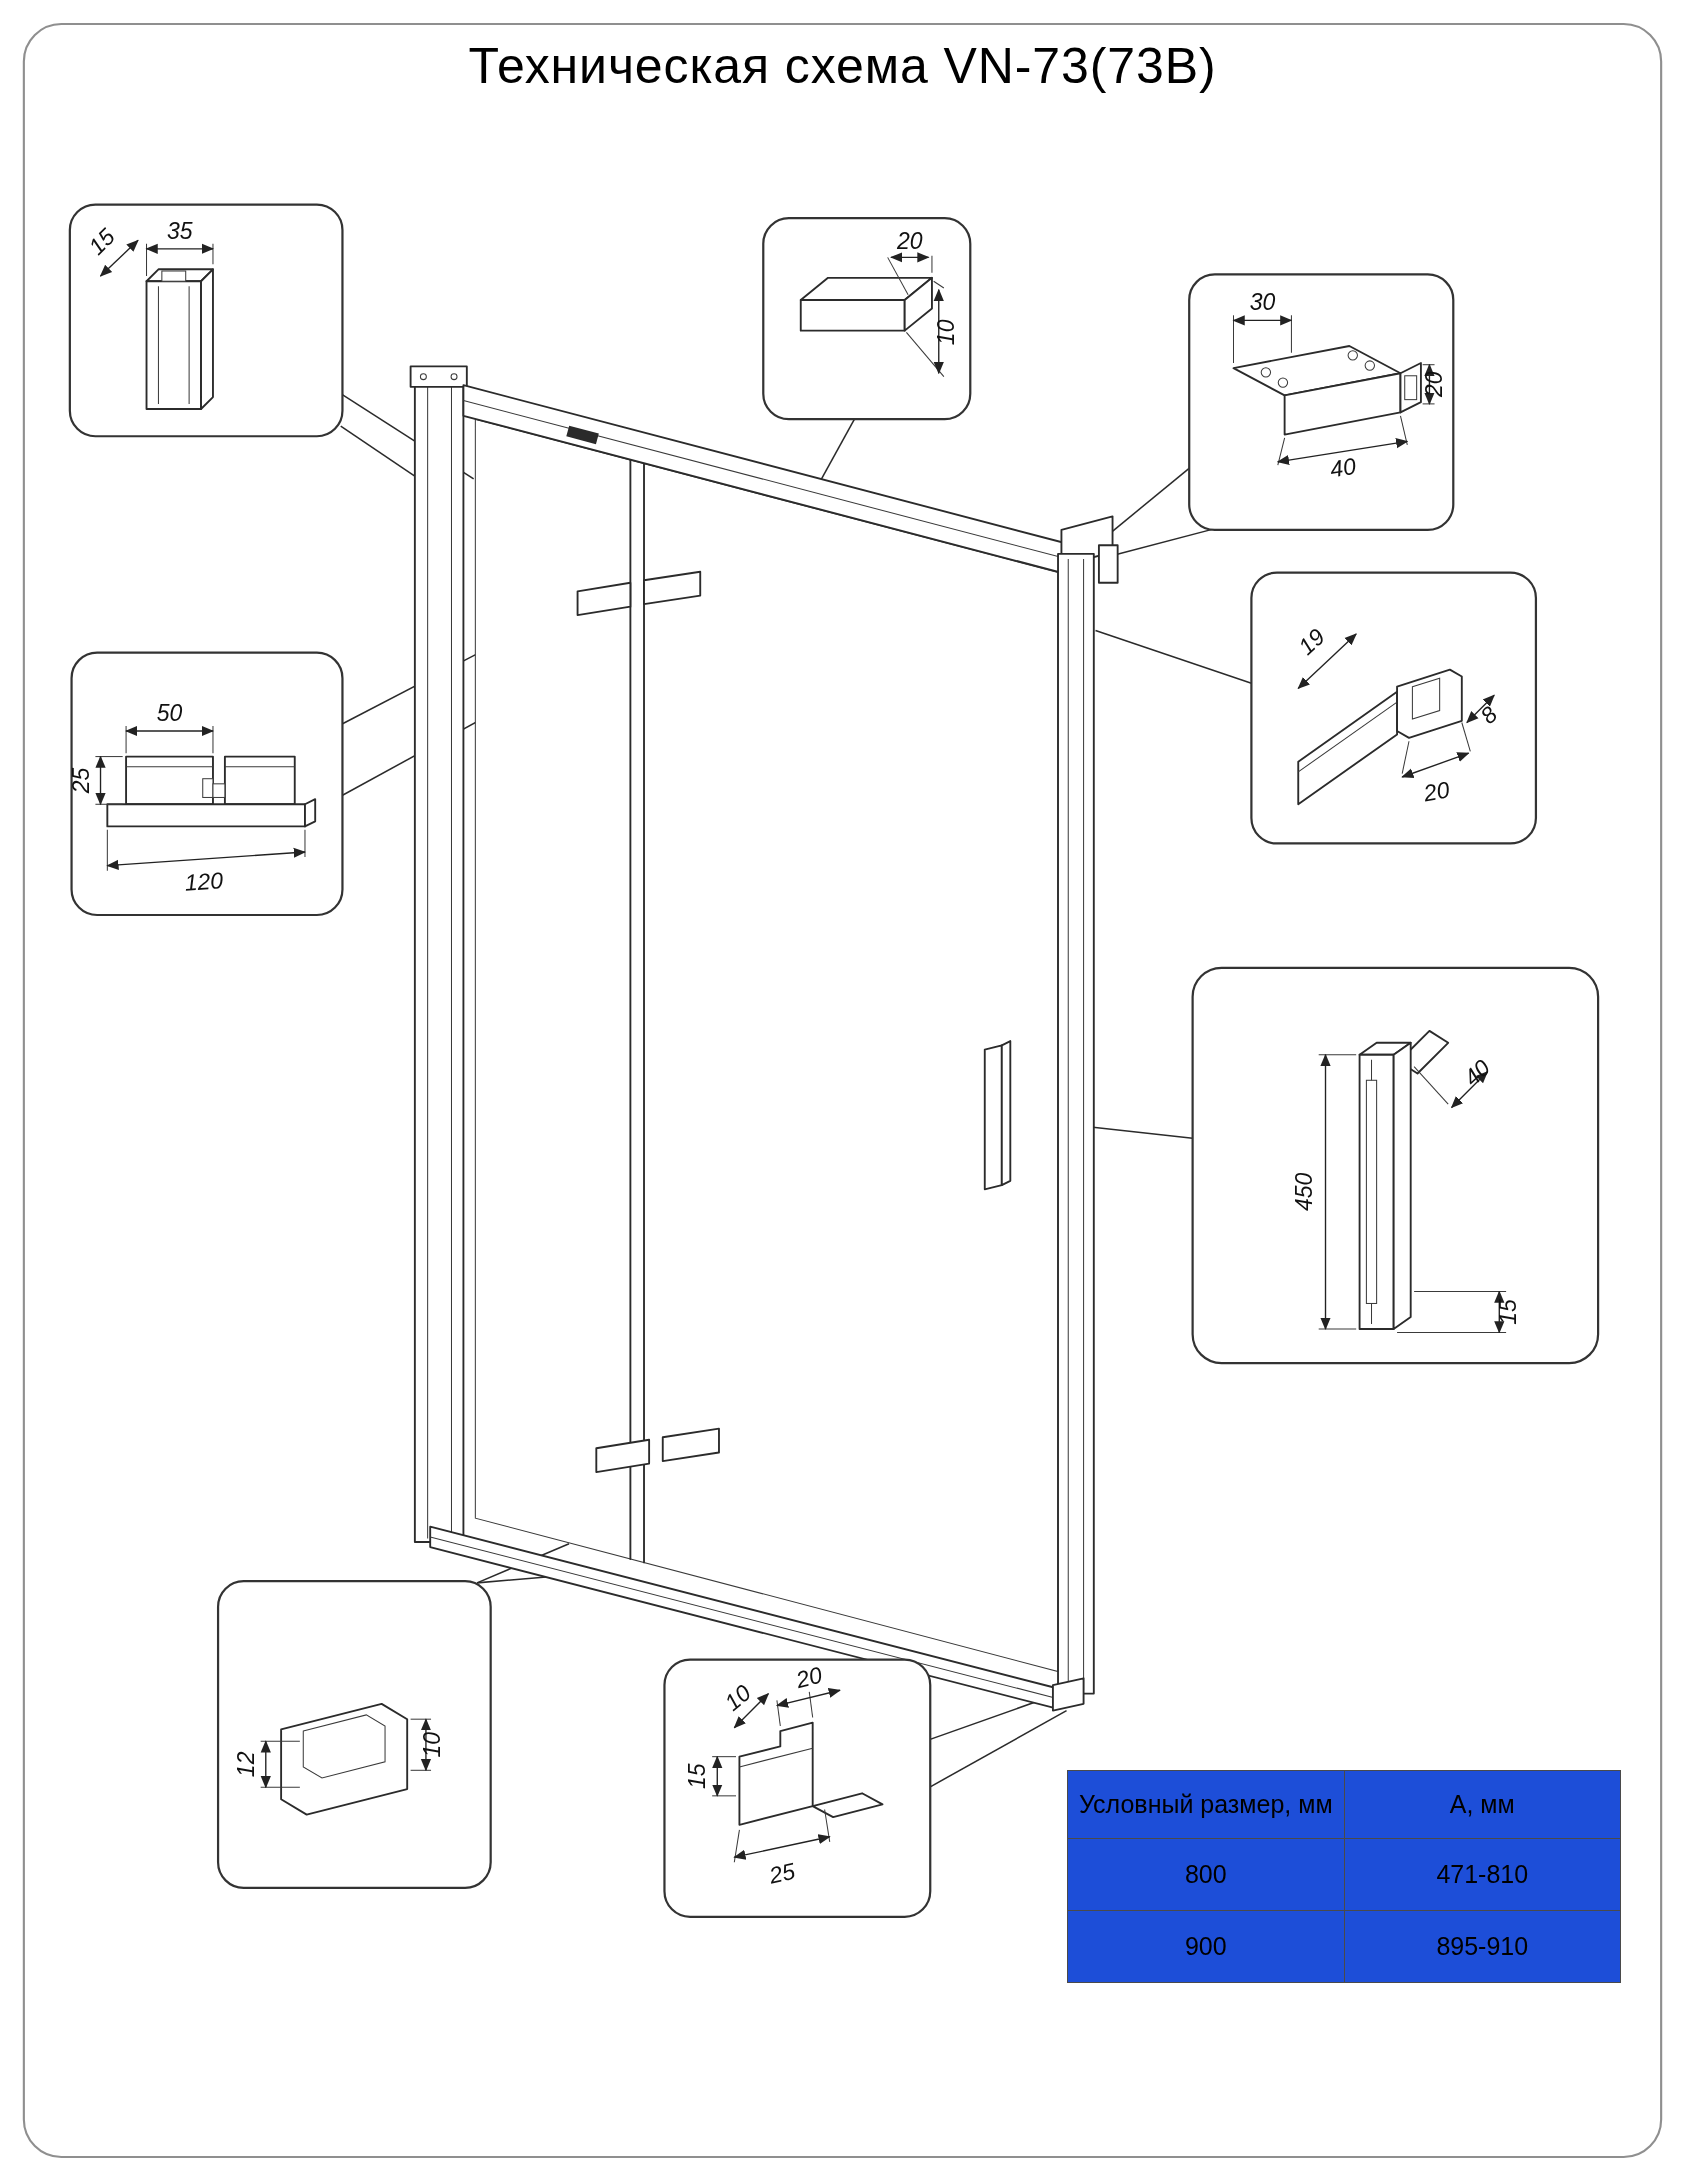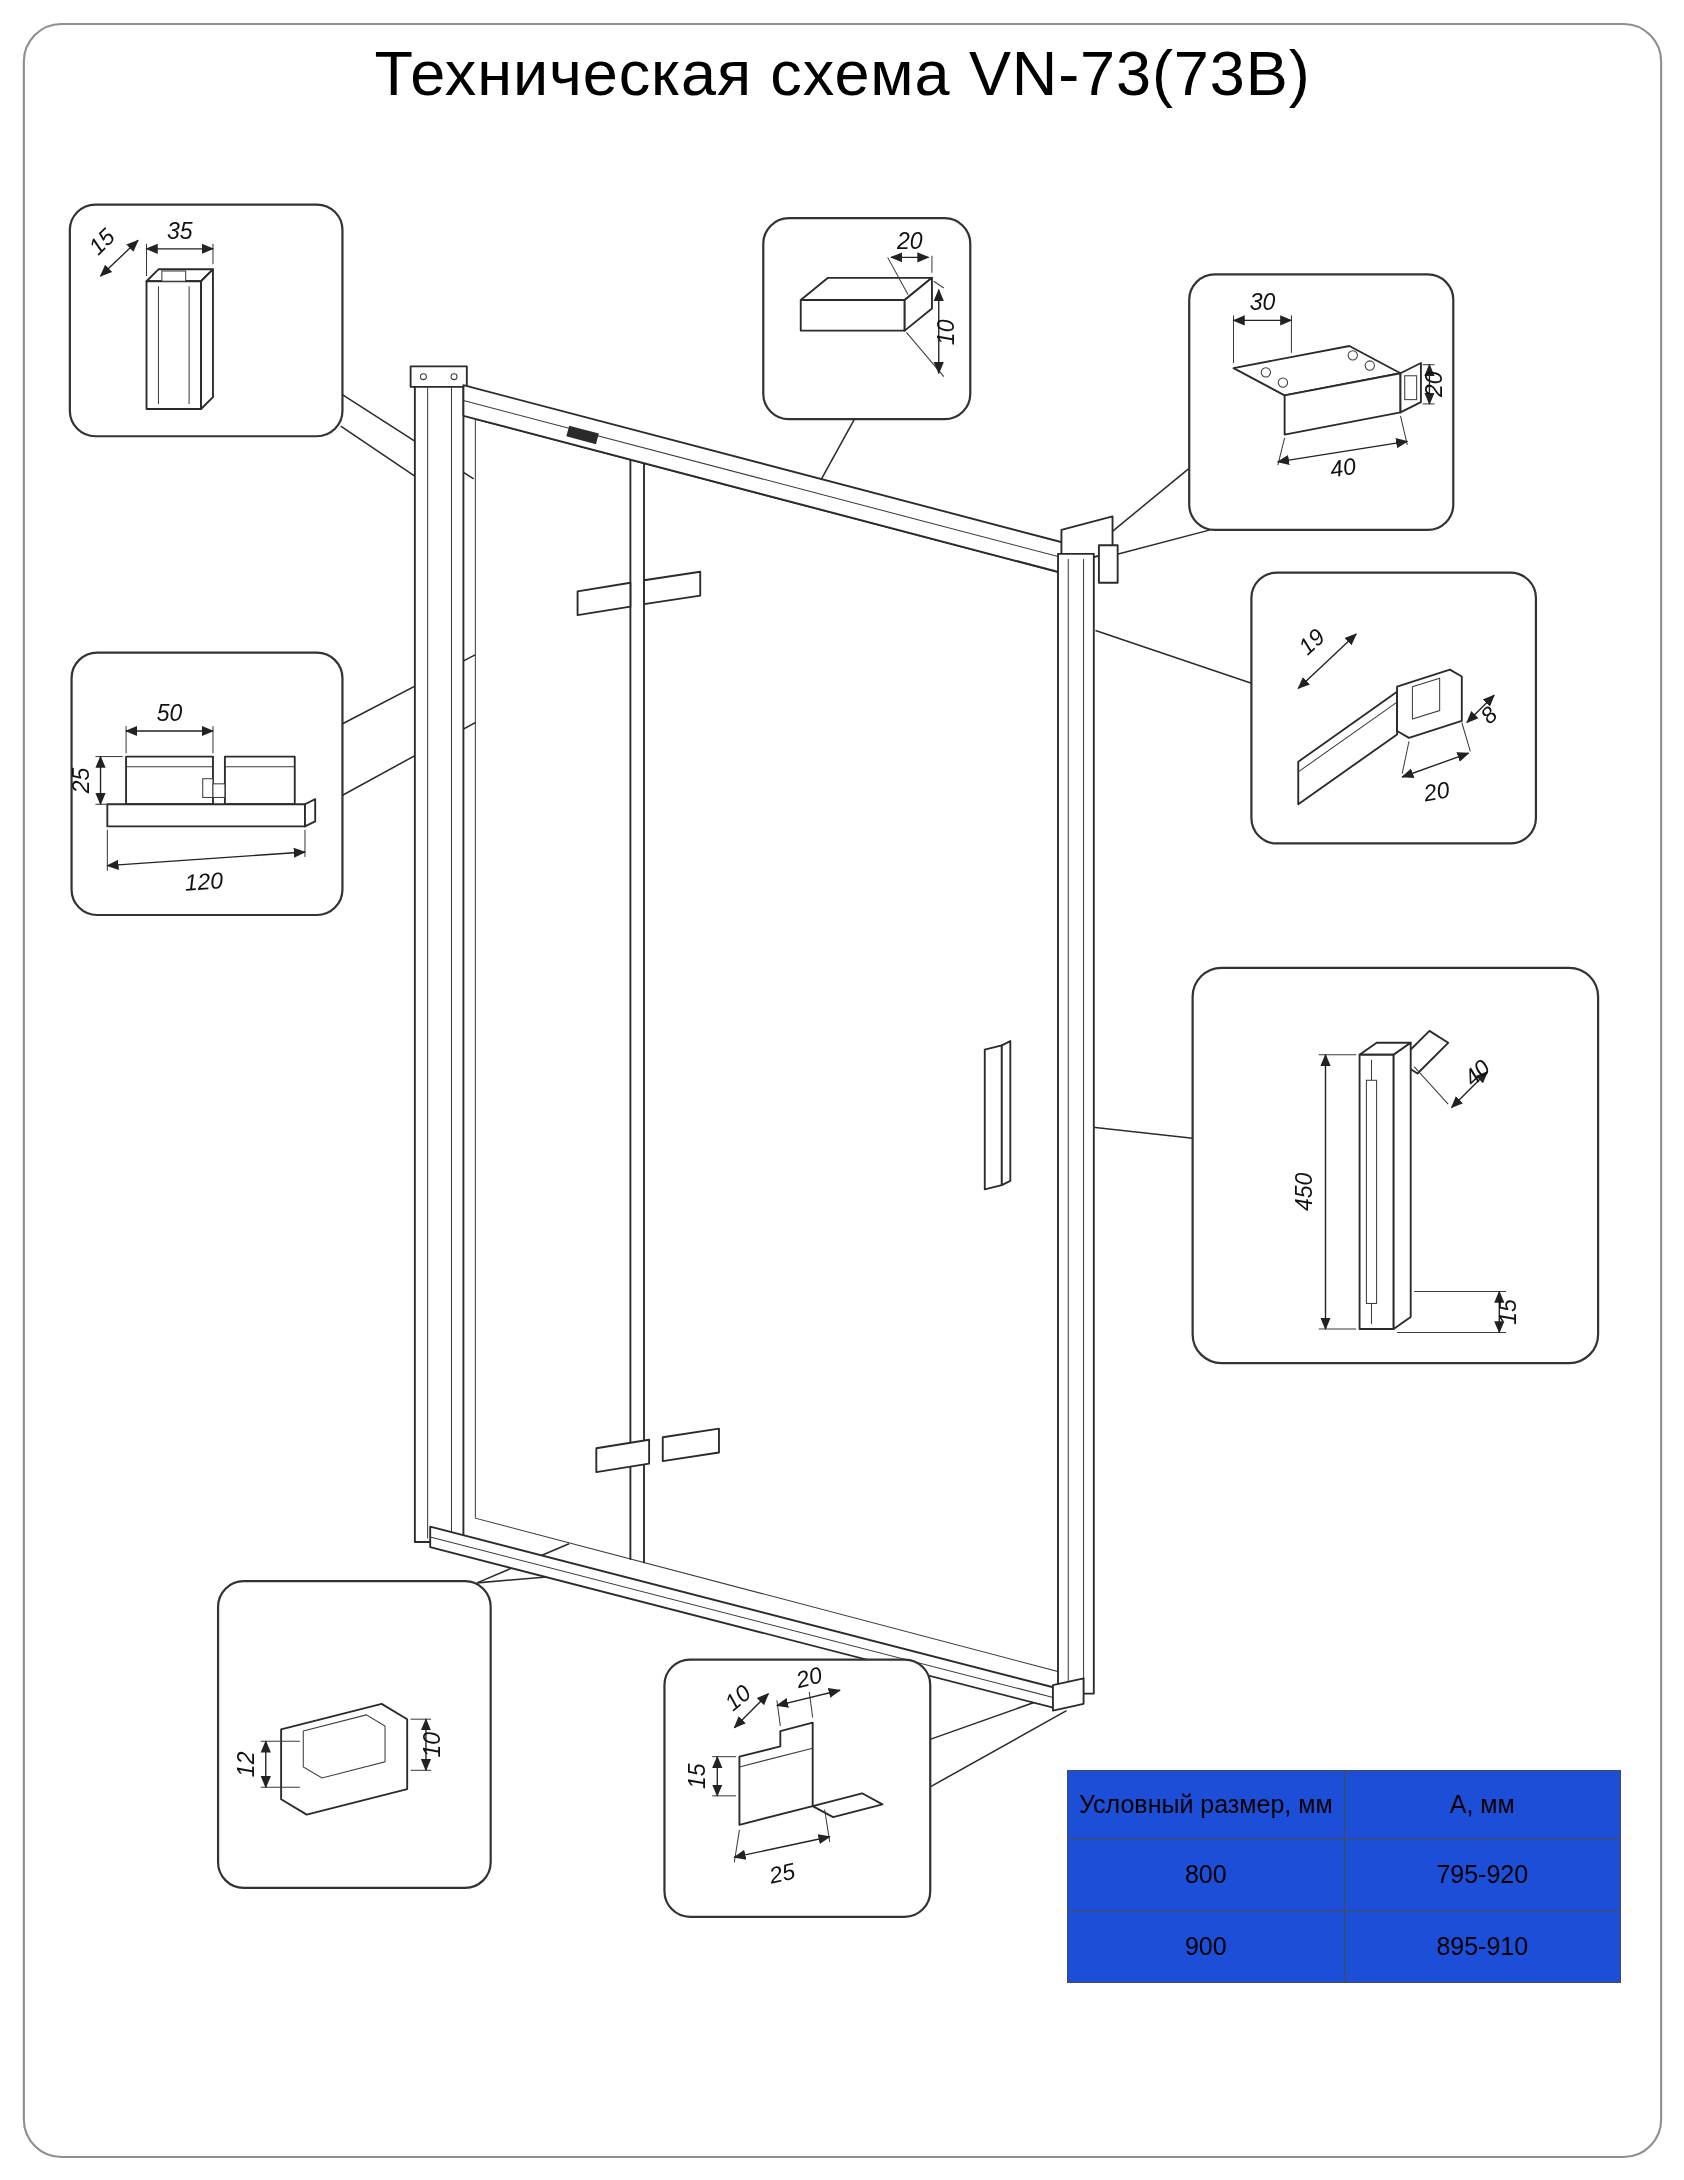--- a/index.html
+++ b/index.html
@@ -2,21 +2,21 @@
 <html style="font-size:13.6px"><head>
 <meta charset="utf-8">
 <style>
   * { margin:0; padding:0; box-sizing:border-box; }
   html, body { width:1685px; height:2181px; background:#ffffff; }
   body { position:relative; font-family:"Liberation Sans", sans-serif; color:#000; }
   #scene { position:absolute; left:0; top:0; width:1685px; height:2181px; }
 
   .page-title {
     position:absolute; top:37px; left:0; width:100%;
-    text-align:center; font-size:63px; font-weight:400; letter-spacing:0.9px;
+    text-align:center; font-size:50px; font-weight:400; letter-spacing:0.9px;
     z-index:5;
   }
 
   
   .pageborder { fill:none; stroke:#8f8f8f; stroke-width:2.5; }
   .ln   { stroke:#2b2b2b; stroke-width:2.2; fill:none; stroke-linejoin:round; stroke-linecap:round; }
   .thin { stroke:#3a3a3a; stroke-width:1.2; fill:none; }
   .lead { stroke:#2b2b2b; stroke-width:1.8; fill:none; }
   .dimline { stroke:#222; stroke-width:1.6; fill:none;
              marker-start:url(#arr); marker-end:url(#arr); }
@@ -298,21 +298,21 @@
   <table>
     <thead>
       <tr>
         <th>Условный размер, мм</th>
         <th>А, мм</th>
       </tr>
     </thead>
     <tbody>
       <tr>
         <td>800</td>
-        <td>795-920</td>
+        <td>471-810</td>
       </tr>
       <tr>
         <td>900</td>
         <td>895-910</td>
       </tr>
     </tbody>
   </table>
 </div>
 
 

